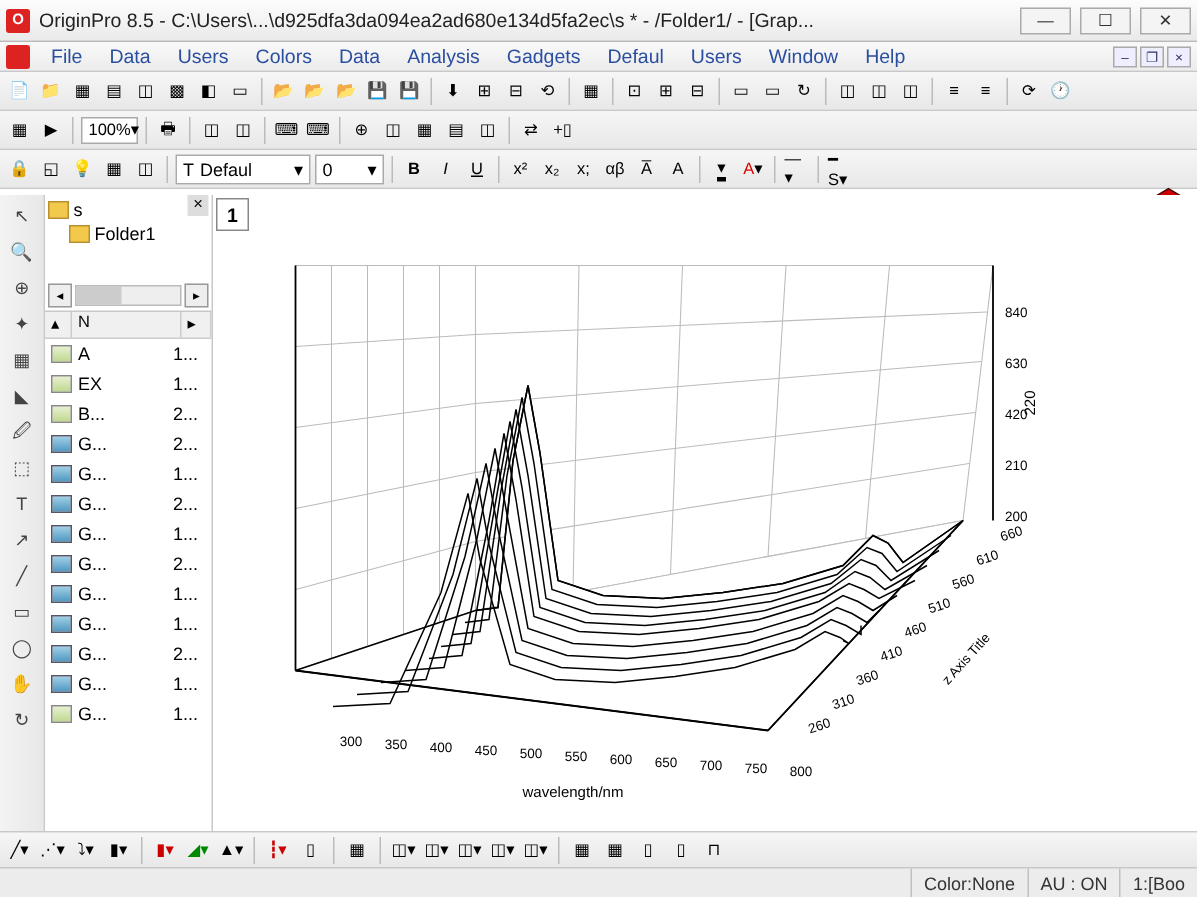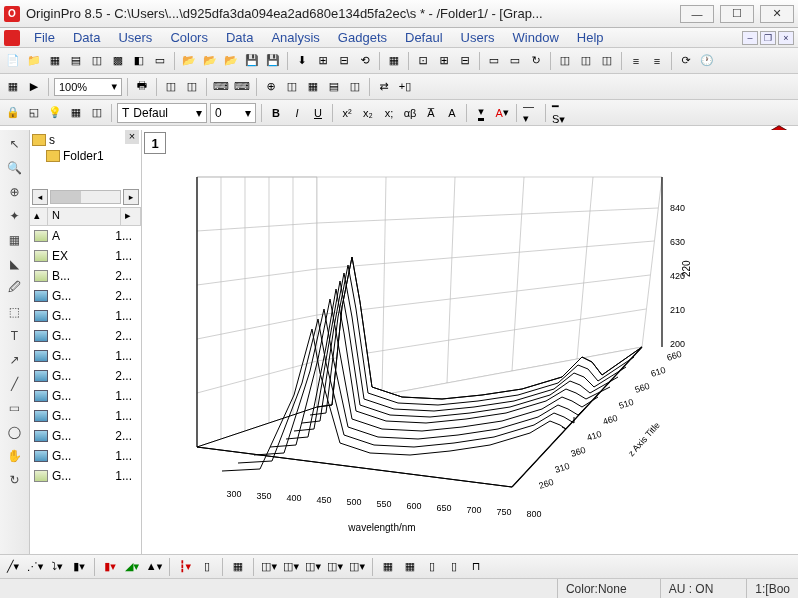--- a/index.html
+++ b/index.html
@@ -10,21 +10,21 @@
 .win-btns { display:flex; gap:6px;}
 .win-btn { width:34px; height:18px; border:1px solid #aaa; background:#f4f4f4; display:flex;align-items:center;justify-content:center; font-size:11px; color:#333;}
 .menubar { height:20px; background:linear-gradient(#f9f9f9,#ececec); border-bottom:1px solid #c8c8c8; display:flex; align-items:center; padding:0 4px; gap:2px;}
 .menubar .m-icon { width:16px;height:16px;background:#d22;border-radius:2px;margin-right:4px;}
 .menubar .menu-item { padding:2px 8px; color:#2a4ea0; font-size:13px; cursor:default;}
 .menubar .mdi-btns { margin-left:auto; display:flex; gap:2px;}
 .menubar .mdi-btn { width:16px;height:14px;border:1px solid #aaa;background:#eef;display:flex;align-items:center;justify-content:center;font-size:9px;color:#336;}
 .toolbar { height:26px; background:linear-gradient(#f6f6f6,#e8e8e8); border-bottom:1px solid #c8c8c8; display:flex; align-items:center; padding:0 4px; gap:3px; overflow:hidden;}
 .tb-btn { width:18px;height:18px; border:1px solid transparent; display:flex;align-items:center;justify-content:center; font-size:11px;}
 .tb-sep { width:1px; height:18px; background:#bbb; margin:0 2px;}
-.zoom-combo { height:18px; font-size:11px; width:68px; border:1px solid #aaa; background:#fff; display:flex;align-items:center;padding:0 4px;}
+.zoom-combo { height:18px; font-size:11px; width:38px; border:1px solid #aaa; background:#fff; display:flex;align-items:center;padding:0 4px;}
 .font-combo { height:20px; font-size:12px; border:1px solid #aaa; background:#fff; display:flex;align-items:center; padding:0 4px; gap:4px;}
 .main { position:absolute; top:130px; bottom:44px; left:0; right:0; display:flex; }
 .left-tools { width:30px; background:linear-gradient(90deg,#f3f3f3,#e8e8e8); border-right:1px solid #c8c8c8; display:flex; flex-direction:column; align-items:center; padding-top:4px; gap:4px;}
 .left-tools .lt { width:20px;height:20px; display:flex;align-items:center;justify-content:center;font-size:12px;color:#444;}
 .explorer { width:112px; border-right:1px solid #c8c8c8; background:#fff; display:flex; flex-direction:column;}
 .exp-tree { height:78px; border-bottom:1px solid #c8c8c8; padding:2px; overflow:hidden; position:relative;}
 .exp-tree .close-x { position:absolute; right:2px; top:0; width:14px;height:14px; background:#ddd; text-align:center; line-height:12px; font-size:11px;}
 .tree-item { display:flex; align-items:center; gap:3px; font-size:12px; padding:1px 0;}
 .folder-ic { width:14px;height:12px; background:#f2c94c; border:1px solid #b89030;}
 .exp-hdr { height:18px; background:#f0f0f0; border-bottom:1px solid #ccc; display:flex;}
@@ -36,21 +36,21 @@
 .grp-ic { background:linear-gradient(#a0d0e8,#5098c0); border:1px solid #556; width:14px;height:12px;}
 .exp-row .nm { width:60px; overflow:hidden; white-space:nowrap;}
 .exp-row .sz { width:24px; text-align:right; padding-right:4px;}
 .graph-area { flex:1; background:#a8a8a8; position:relative; overflow:hidden;}
 .graph-tab { position:absolute; left:2px; top:2px; width:22px;height:22px; background:#fff; border:1px solid #888; display:flex;align-items:center;justify-content:center; font-size:13px; font-weight:bold;}
 .graph-canvas { position:absolute; left:0; top:0; right:0; bottom:0; background:#fff;}
 .graph-canvas svg { width:100%; height:100%;}
 .bottom-tb { position:absolute; bottom:20px; left:0; right:0; height:24px; background:linear-gradient(#f6f6f6,#e8e8e8); border-top:1px solid #c8c8c8; display:flex;align-items:center; padding:0 4px; gap:4px;overflow:hidden;}
 .statusbar { position:absolute; bottom:0; left:0; right:0; height:20px; background:#ececec; border-top:1px solid #c8c8c8; display:flex; align-items:center; font-size:12px; color:#333;}
 .statusbar .sp { flex:1;}
-.statusbar .cell { padding:0 8px; border-left:1px solid #c0c0c0; height:100%; display:flex;align-items:center;margin-left:25px;}
+.statusbar .cell { padding:0 8px; border-left:1px solid #c0c0c0; height:100%; display:flex;align-items:center;}
 .cube3d { position:absolute; right:6px; top:124px; width:26px;height:26px; }
 .cube3d svg{width:100%;height:100%;}
 .arrow-btn{width:16px;height:16px;background:#eee;border:1px solid #999;display:flex;align-items:center;justify-content:center;font-size:9px;}
 </style>
 </head>
 <body>
 
 <div class="titlebar">
   <div class="app-icon">O</div>
   <div class="title">OriginPro 8.5 - C:\Users\...\d925dfa3da094ea2ad680e134d5fa2ec\s * - /Folder1/ - [Grap...</div>

